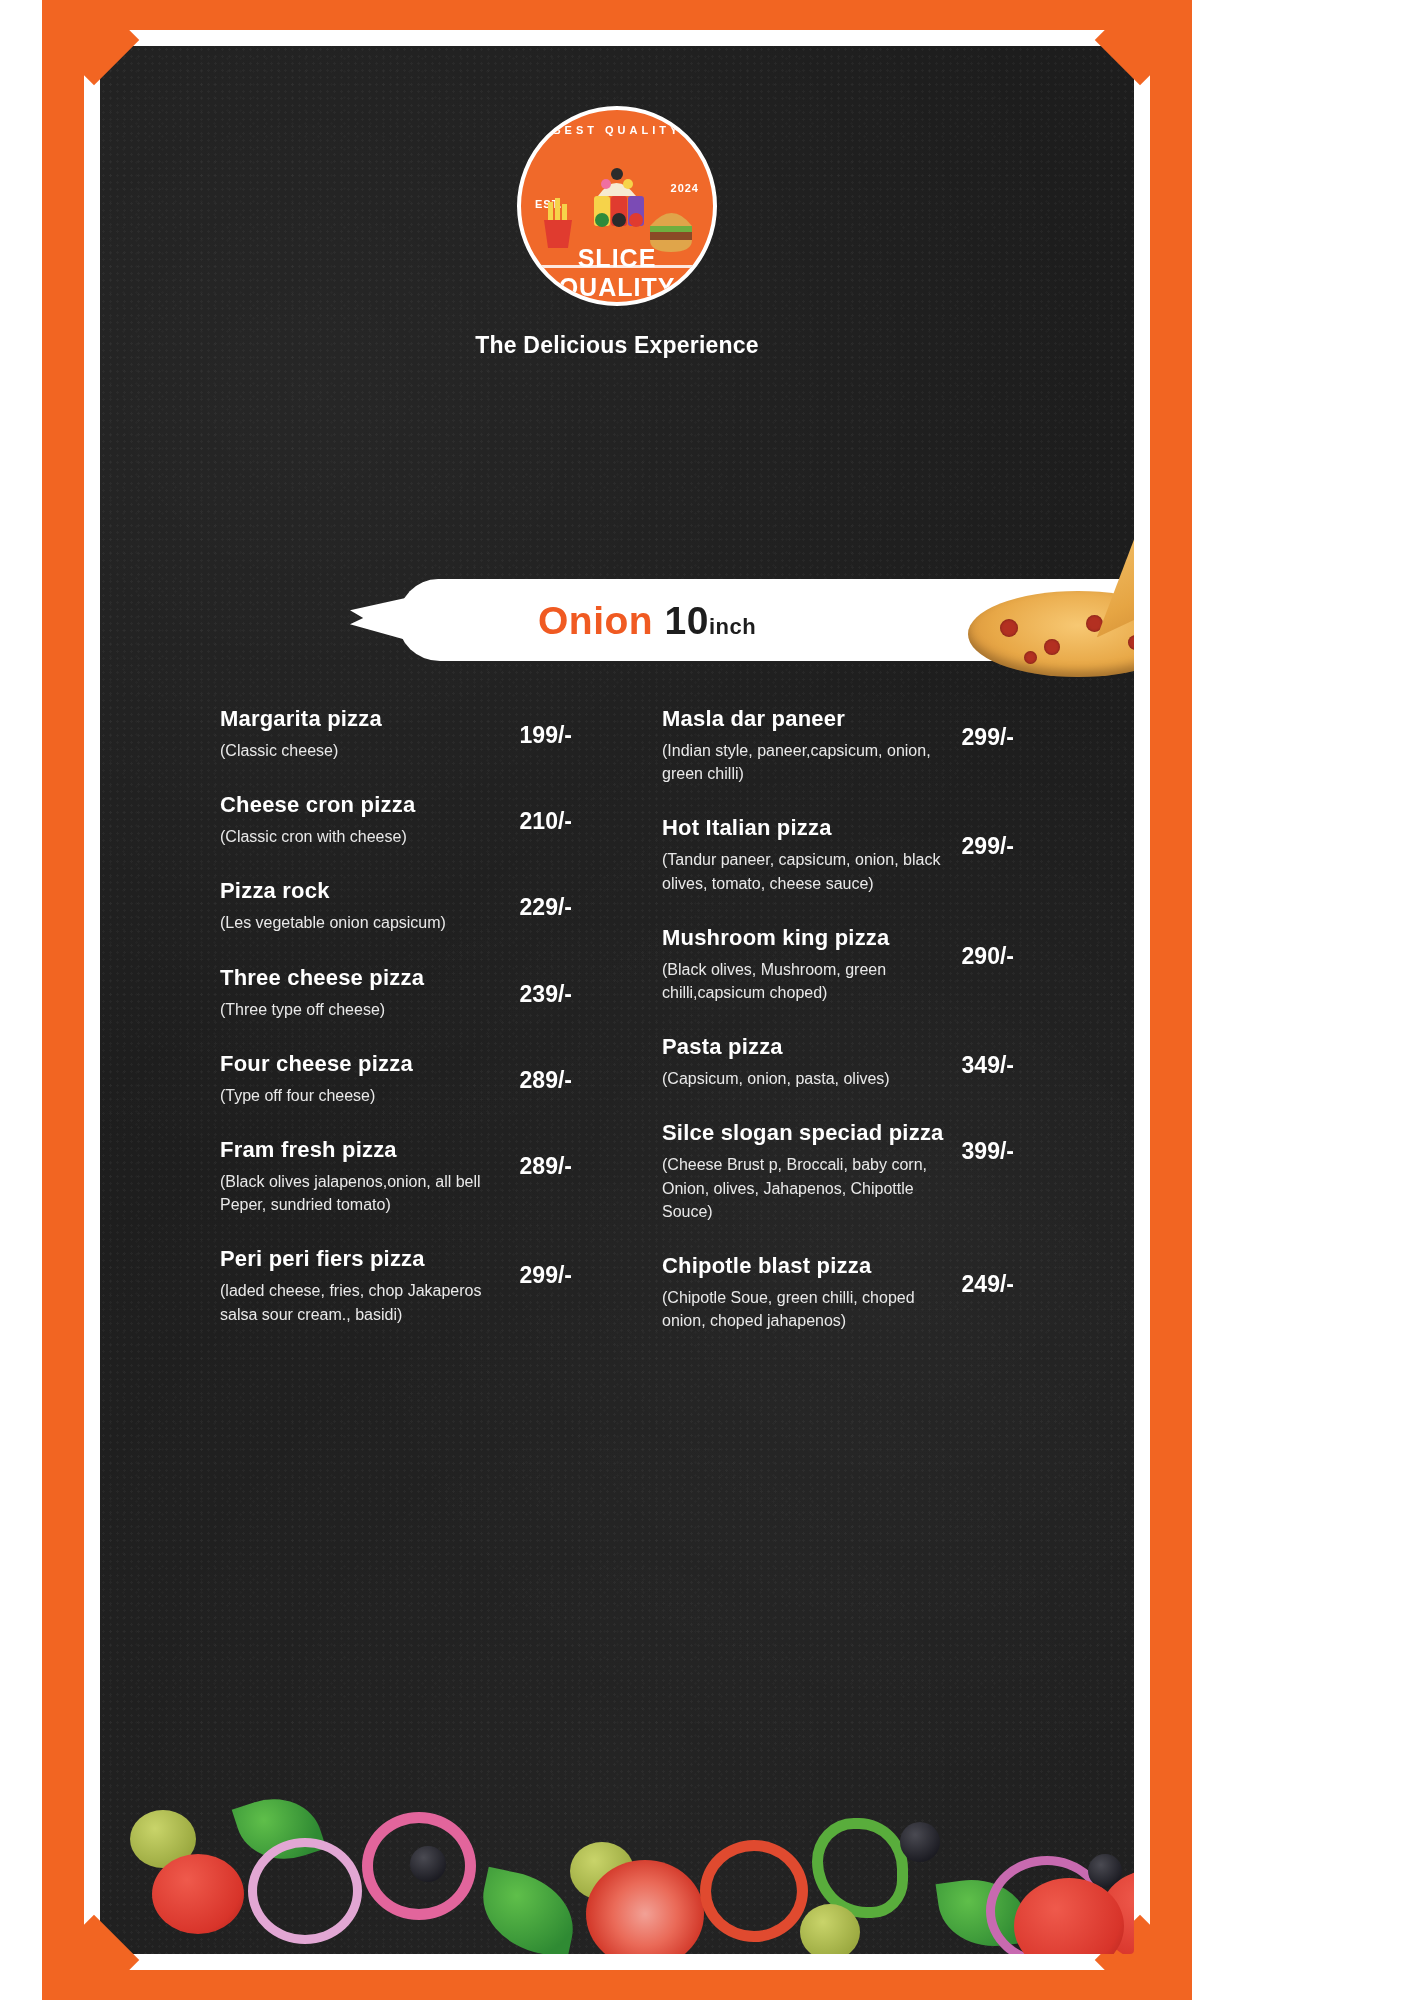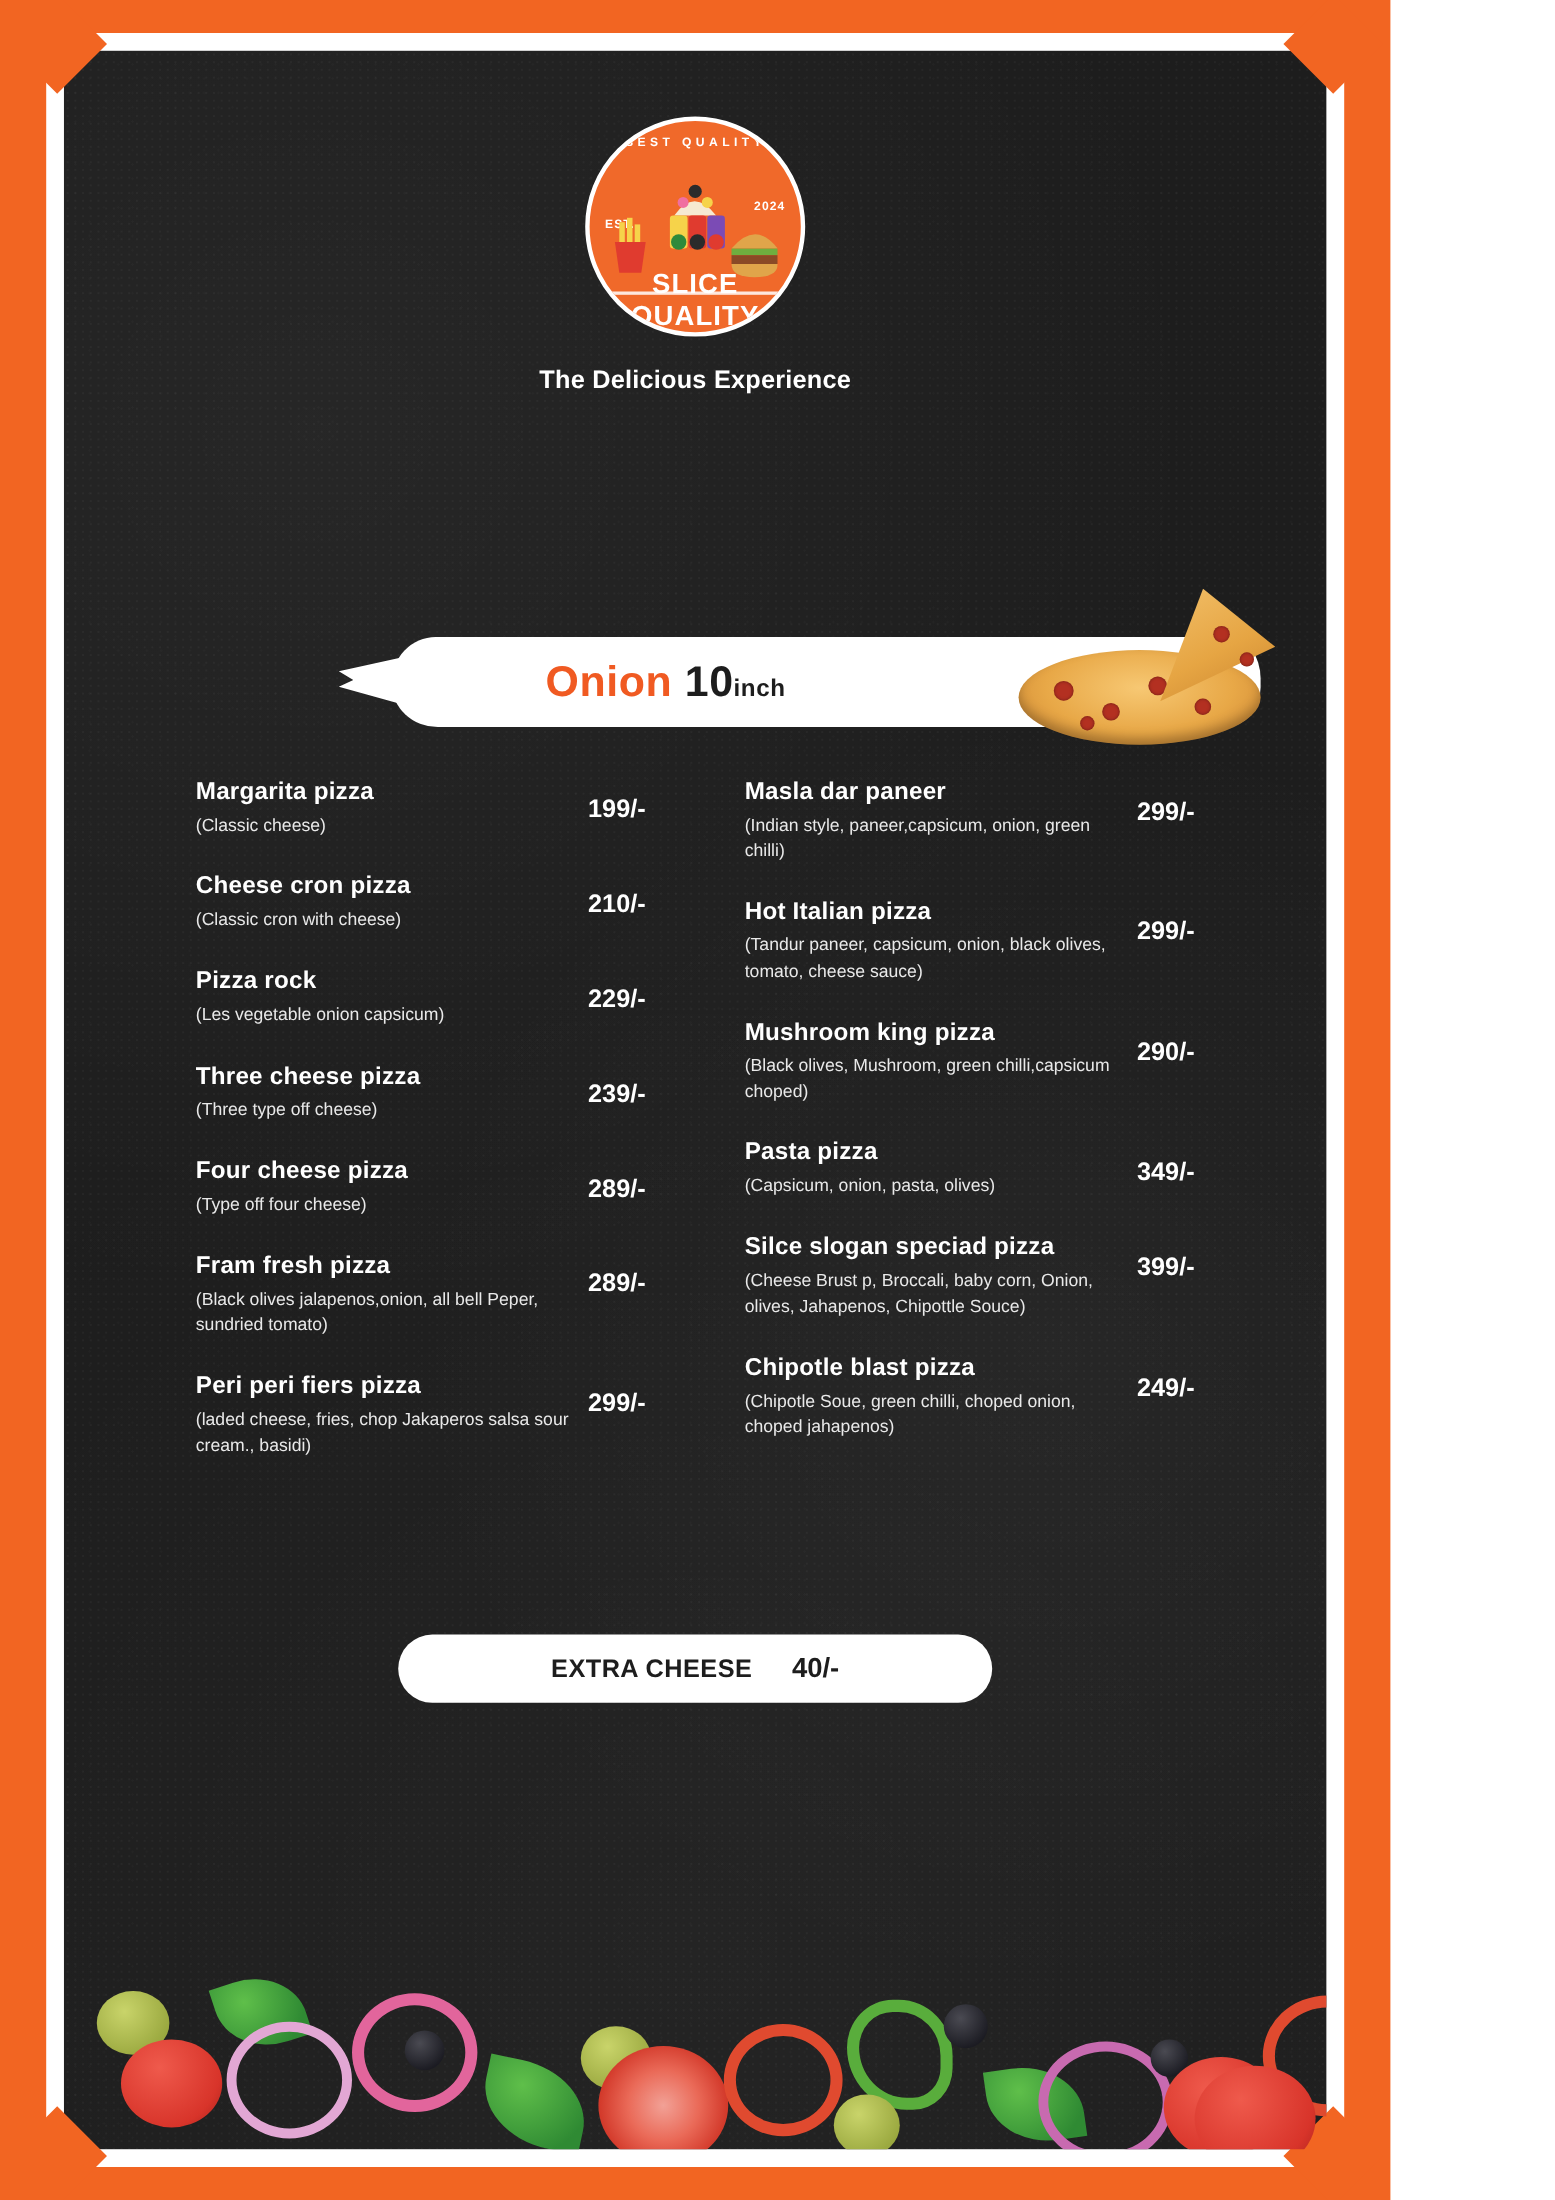--- a/index.html
+++ b/index.html
@@ -5,25 +5,26 @@
   html, body {
     margin: 0;
     padding: 0;
     background: #ffffff;
   }
   body {
     font-family: "Liberation Sans", sans-serif;
   }
   .page {
     position: relative;
-    width: 1264px;
+    width: 1150px;
     height: 2000px;
     background: #f26522;
     overflow: hidden;
     box-sizing: border-box;
+    margin-left: 42px;
   }
   
   .white-frame {
     position: absolute;
     left: 42px;
     top: 30px;
     right: 42px;
     bottom: 30px;
     background: #ffffff;
     border-radius: 10px;
@@ -509,24 +510,20 @@
           <div class="item-info">
             <div class="item-name">Chipotle blast pizza</div>
             <div class="item-desc">(Chipotle Soue, green chilli, choped onion, choped jahapenos)</div>
           </div>
           <div class="item-price">249/-</div>
         </div>
 
       </div>
     </div>
 
-    <div class="extra-pill">
-      <span class="extra-label">EXTRA CHEESE</span>
-      <span class="extra-price">40/-</span>
-    </div>
 
     <div class="veggies">
       <div class="veg circle olive-green" style="left:30px; bottom:86px; width:66px; height:58px;"></div>
       <div class="veg circle tomato" style="left:52px; bottom:20px; width:92px; height:80px;"></div>
       <div class="veg basil" style="left:140px; bottom:92px; width:78px; height:66px; transform:rotate(-18deg);"></div>
       <div class="veg onion-ring light" style="left:148px; bottom:10px; width:96px; height:88px;"></div>
       <div class="veg circle olive-black" style="left:310px; bottom:72px; width:36px; height:36px;"></div>
       <div class="veg pepper-ring" style="left:262px; bottom:34px; width:92px; height:86px; border-color:#e2659c;"></div>
       <div class="veg basil" style="left:380px; bottom:4px; width:96px; height:74px; transform:rotate(12deg);"></div>
       <div class="veg circle olive-green" style="left:470px; bottom:54px; width:64px; height:58px;"></div>

